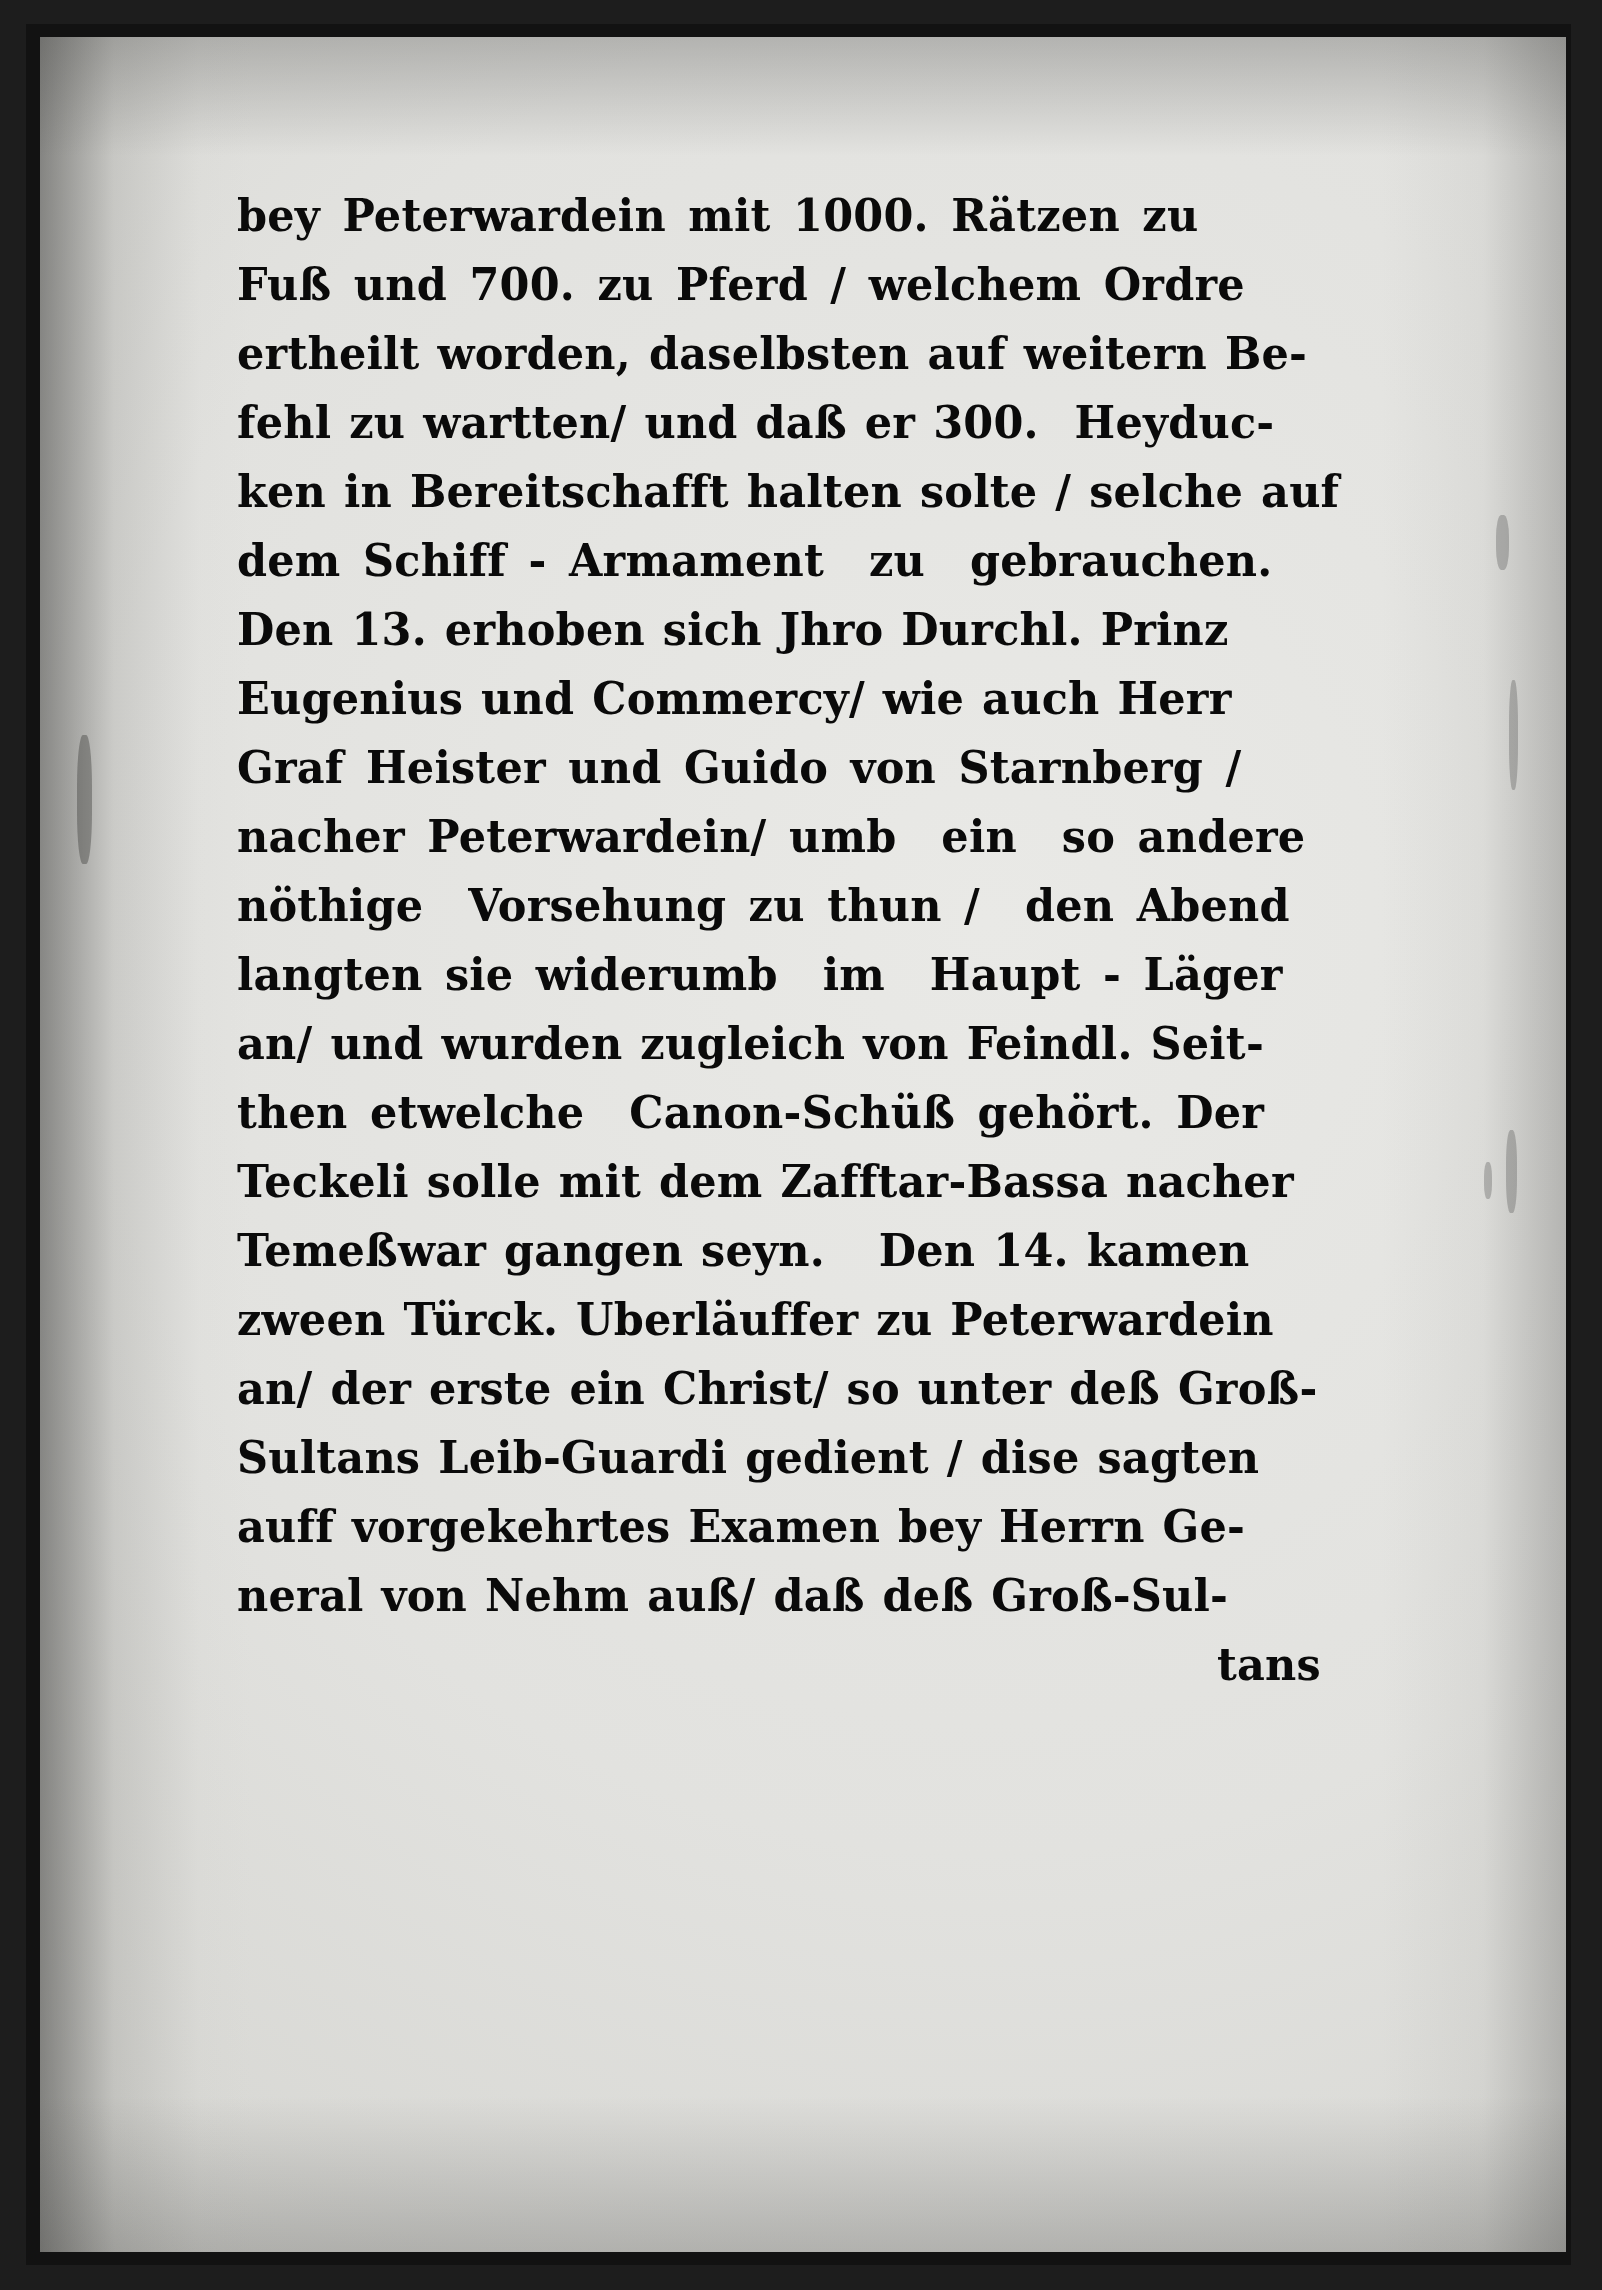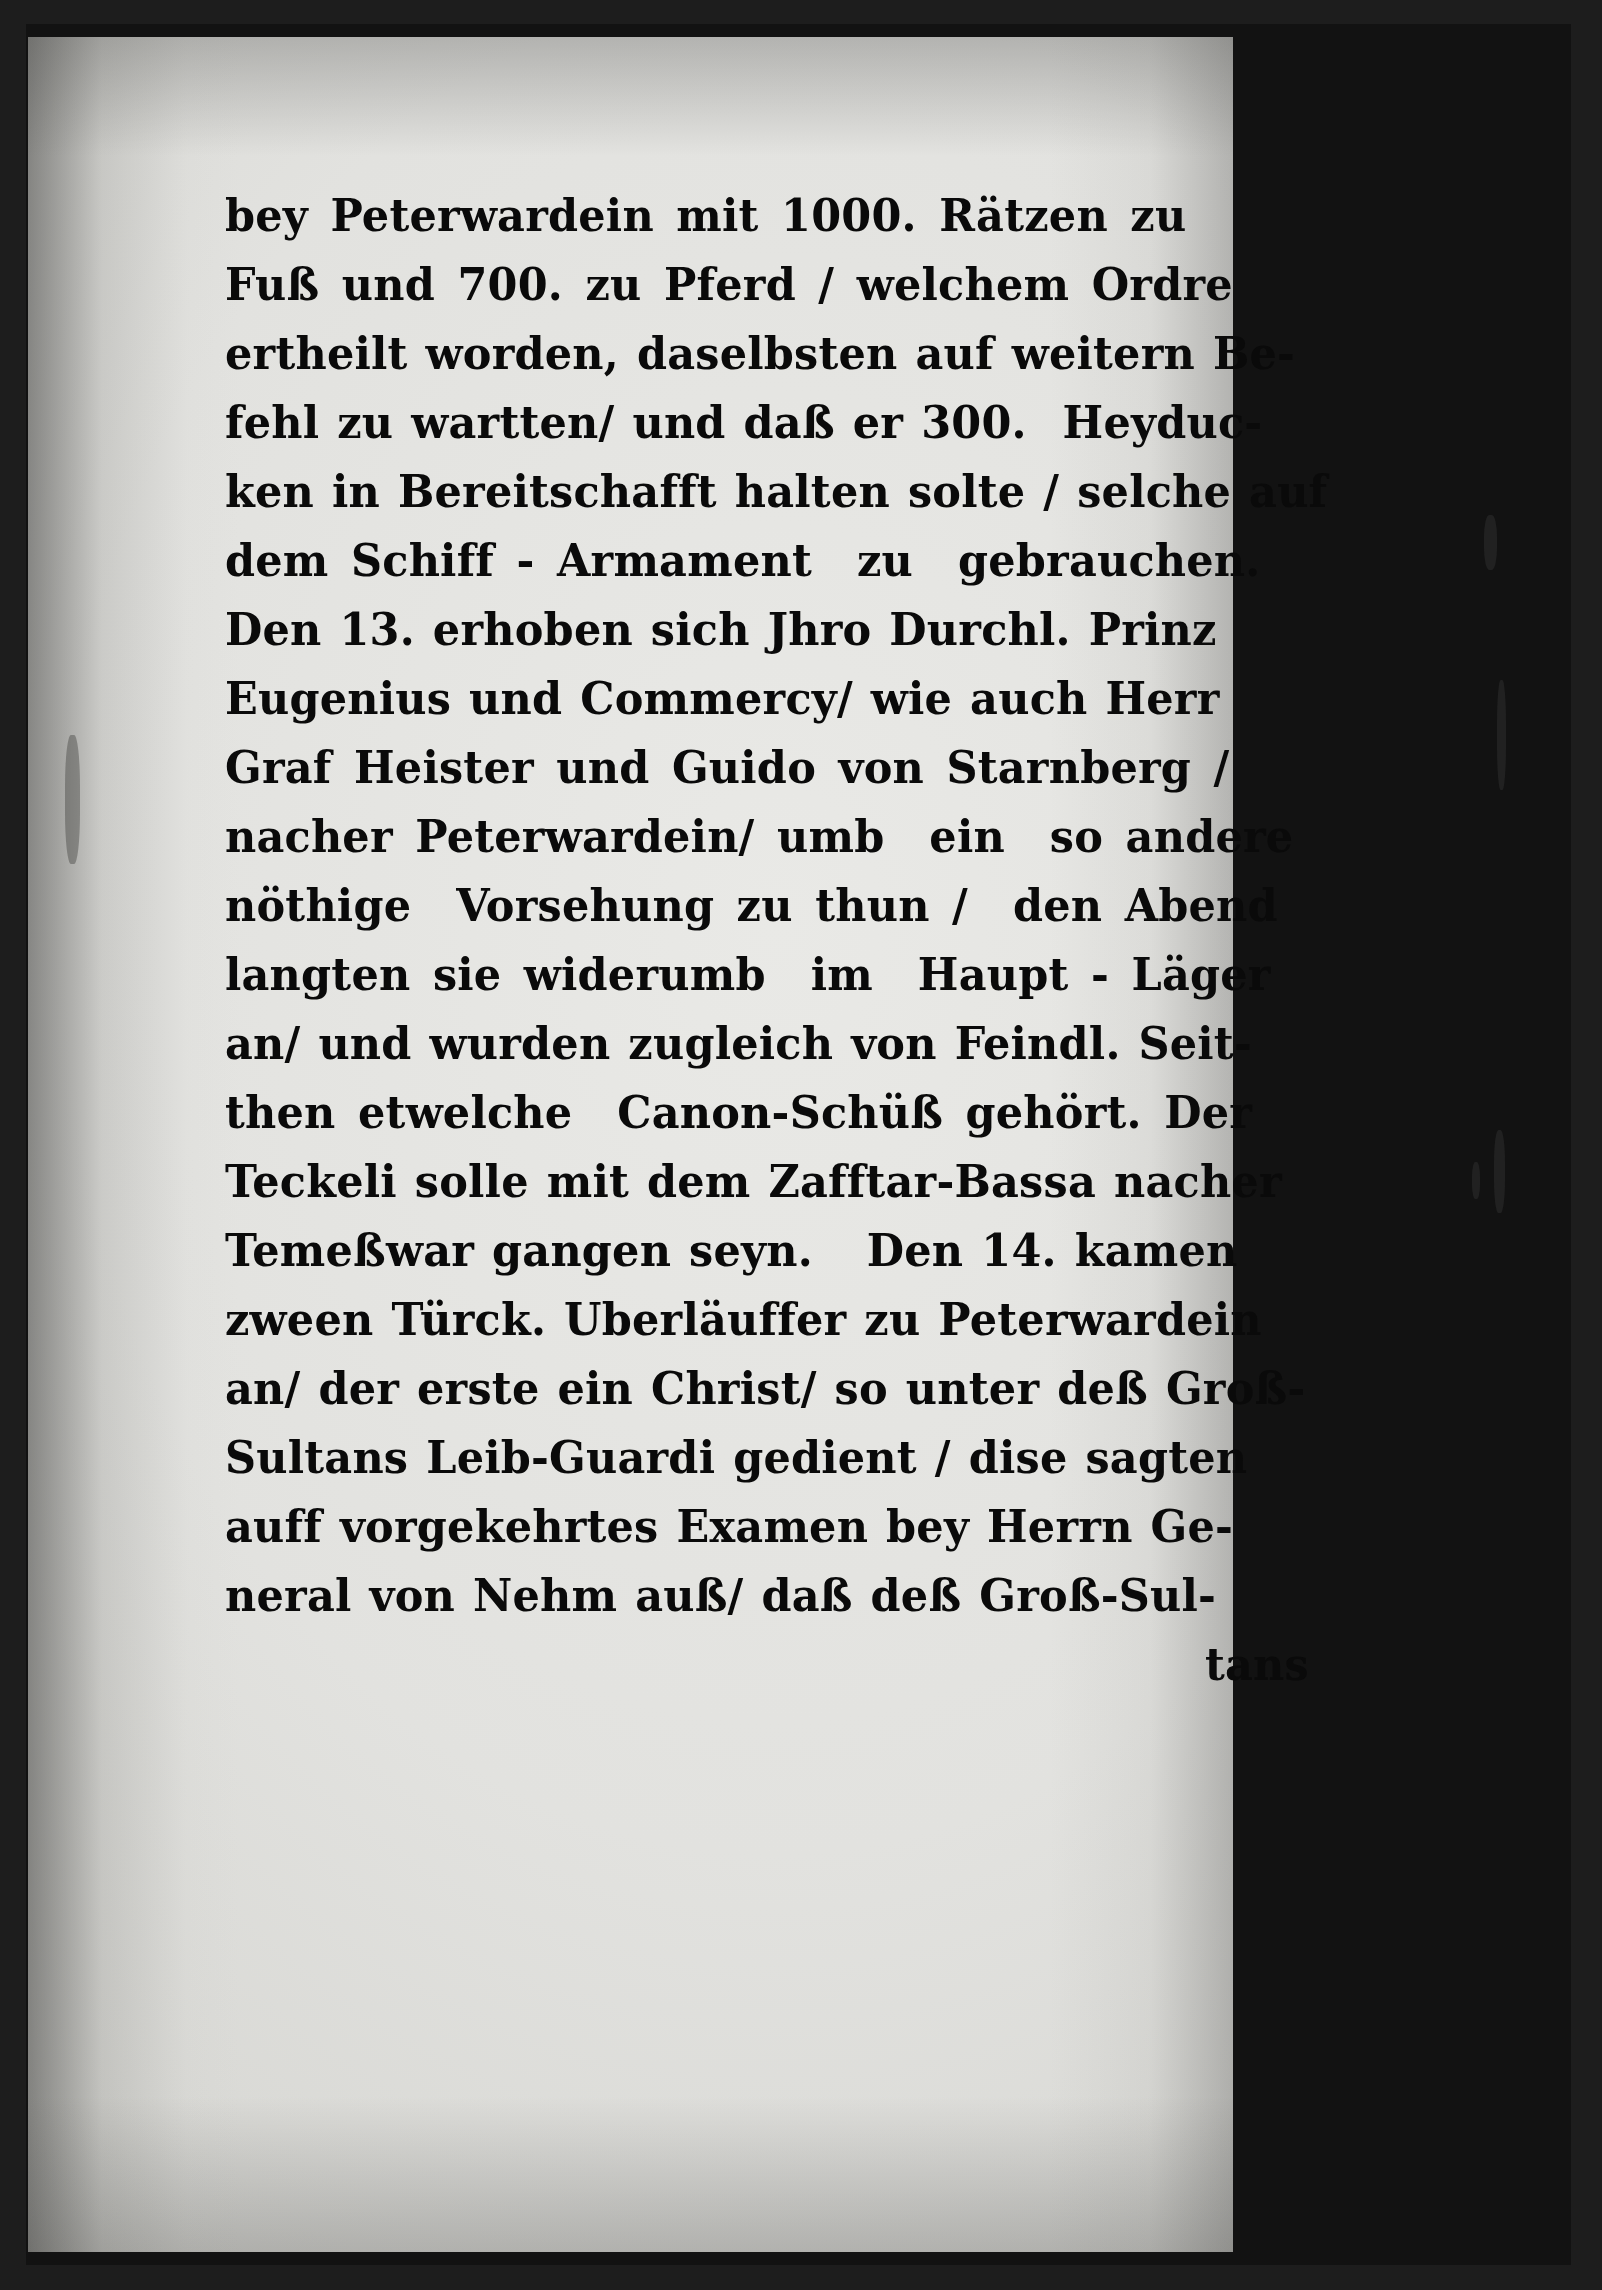--- a/index.html
+++ b/index.html
@@ -28,23 +28,23 @@
     left: 26px;
     top: 24px;
     width: 1545px;
     height: 2241px;
     background: #121212;
   }
 
   
   #page-sheet {
     position: absolute;
-    left: 28px;
+    left: 40px;
     top: 37px;
-    width: 1205px;
+    width: 1526px;
     height: 2215px;
     background:
       radial-gradient(ellipse 140% 100% at 62% 40%, #e9e9e6 0%, #e2e2df 42%, #d6d6d2 72%, #c6c6c2 100%);
   }
 
   
   #gutter-shade {
     position: absolute;
     left: 0;
     top: 0;

